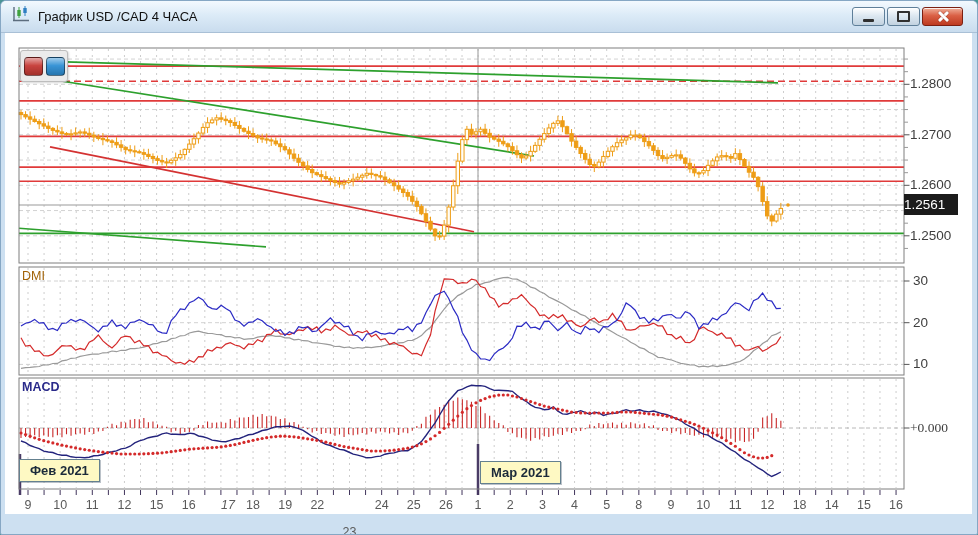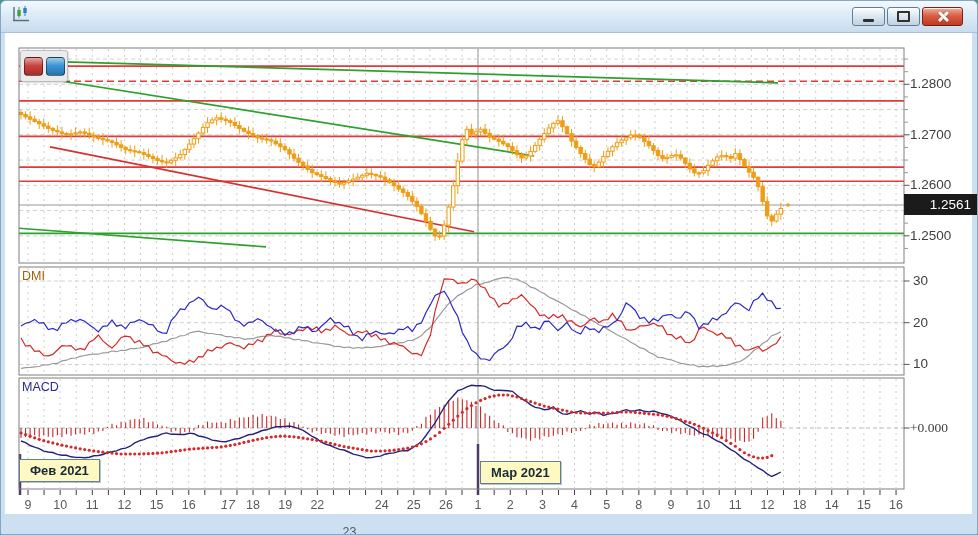--- a/index.html
+++ b/index.html
@@ -21,23 +21,23 @@
   .glyph-x::before,.glyph-x::after{content:'';position:absolute;left:5.5px;top:0;width:3px;height:13px;
            background:#fff;border-radius:1px;box-shadow:0 0 1px #701505;}
   .glyph-x::before{transform:rotate(45deg);}
   .glyph-x::after{transform:rotate(-45deg);}
   svg#chart{position:absolute;left:0;top:0;z-index:1;}
   #labels{position:absolute;left:0;top:0;width:100%;height:100%;z-index:2;pointer-events:none;}
   .plabel,.ilabel{position:absolute;font-size:13.5px;color:#3e3e3e;white-space:nowrap;}
   .tlabel{position:absolute;font-size:12.5px;color:#5a5a5a;width:26px;text-align:center;}
   .panel-label{position:absolute;font-size:12.5px;z-index:2;}
   #dmi-label{left:21px;top:268px;color:#a16207;}
-  #macd-label{left:21px;top:379px;color:#2a2a8a;font-weight:normal;}
-  .price-badge{position:absolute;left:903px;top:193px;width:74px;height:21px;background:#1b1b1b;
-               color:#fff;font-size:13.5px;line-height:21px;text-align:right;padding-right:7px;
+  #macd-label{left:21px;top:379px;color:#2a2a8a;font-weight:bold;}
+  .price-badge{position:absolute;left:903px;top:193px;width:54px;height:21px;background:#1b1b1b;
+               color:#fff;font-size:13.5px;line-height:21px;padding-right:7px;
                box-sizing:border-box;z-index:2;}
   .zero-label{position:absolute;left:909px;top:419px;font-size:13.5px;color:#3e3e3e;z-index:2;font-family:Liberation Serif, serif;}
   .month-badge{position:absolute;height:23px;background:#fef9c3;border:1px solid #64808f;
                box-sizing:border-box;color:#1b2a3a;font-size:13px;font-weight:bold;line-height:21px;
                padding:0 10px;z-index:2;box-shadow:1px 1px 0 rgba(60,80,100,.35);}
   #badge-feb{left:18px;top:458px;}
   #badge-mar{left:479px;top:460px;}
   .tool-chip{position:absolute;left:19px;top:49px;width:46px;height:30px;background:#ebebeb;
              border:1px solid #bdbdbd;border-radius:3px;z-index:2;display:flex;align-items:center;
              justify-content:center;gap:3px;box-shadow:1px 1px 2px rgba(0,0,0,.15);}
@@ -1066,20 +1066,21 @@
     <span class="title-icon">
       <svg width="20" height="19">
         <line x1="3" y1="2" x2="3" y2="16" stroke="#5c6d7e" stroke-width="1.4"></line>
         <line x1="2" y1="15.5" x2="18" y2="15.5" stroke="#5c6d7e" stroke-width="1.4"></line>
         <line x1="8" y1="2" x2="8" y2="13" stroke="#3fa23f" stroke-width="1"></line>
         <rect x="6.3" y="5" width="3.4" height="6" fill="#3fa23f"></rect>
         <line x1="14" y1="1" x2="14" y2="11" stroke="#2e7fc2" stroke-width="1"></line>
         <rect x="12.3" y="3" width="3.4" height="5" fill="#2e7fc2"></rect>
       </svg>
     </span>
+    <span class="title-text">График USD /CAD  4 ЧАСА</span>
     <span class="win-controls">
       <span class="win-btn">
           <span class="glyph-min"></span>
         </span>
       <span class="win-btn">
           <span class="glyph-max"></span>
         </span>
       <span class="win-btn close">
           <span class="glyph-x"></span>
         </span>

